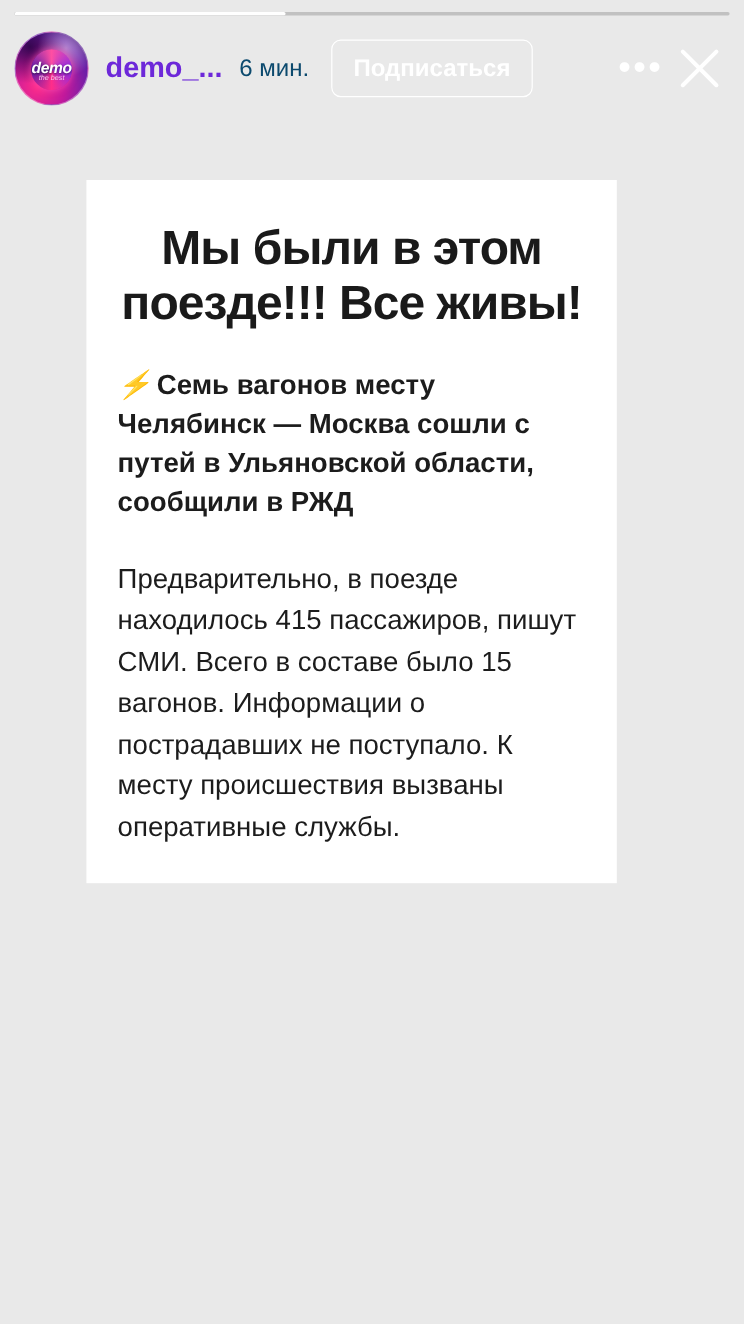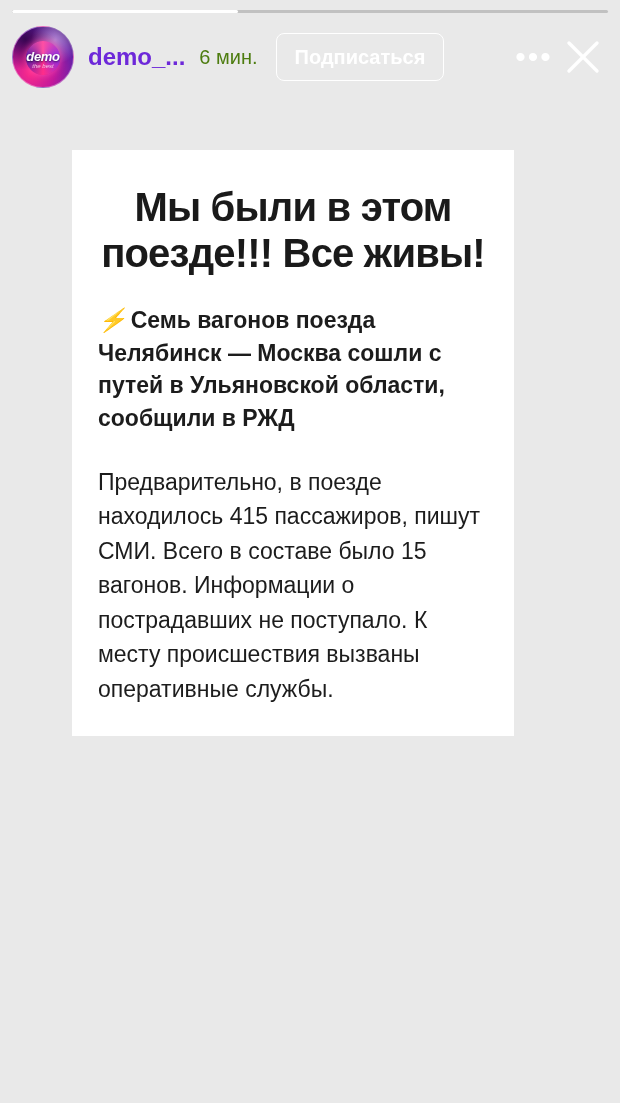--- a/index.html
+++ b/index.html
@@ -101,21 +101,21 @@
   .username {
     margin-left: 14px;
     font-size: 24px;
     font-weight: bold;
     color: #6d28d9;
     white-space: nowrap;
   }
   .timestamp {
     margin-left: 14px;
     font-size: 20px;
-    color: #4d7c0f;
+    color: #0c4a6e;
     white-space: nowrap;
   }
   .follow-btn {
     margin-left: 18px;
     height: 48px;
     padding: 0 18px;
     display: flex;
     align-items: center;
     justify-content: center;
     border: 1.5px solid #ffffff;
@@ -224,21 +224,21 @@
       </svg>
     </div>
 
   </div>
 
   <div class="card">
 
     <div class="card-title">Мы были в этом поезде!!! Все живы!</div>
 
     <div class="lead">
-      <span class="bolt">⚡</span><span>Семь вагонов поезда Челябинск — Москва сошли с путей в Ульяновской области, сообщили в РЖД</span>
+      <span class="bolt">⚡</span><span>Семь вагонов месту Челябинск — Москва сошли с путей в Ульяновской области, сообщили в РЖД</span>
     </div>
 
     <div class="para">Предварительно, в поезде находилось 415 пассажиров, пишут СМИ. Всего в составе было 15 вагонов. Информации о пострадавших не поступало. К месту происшествия вызваны оперативные службы.</div>
 
 
   </div>
 
 </div>
 
 </body></html>

